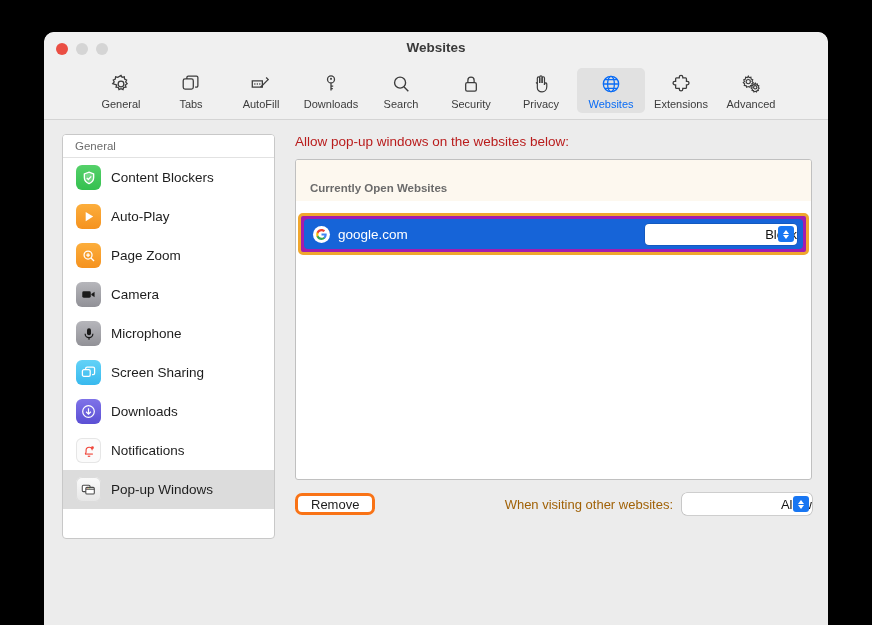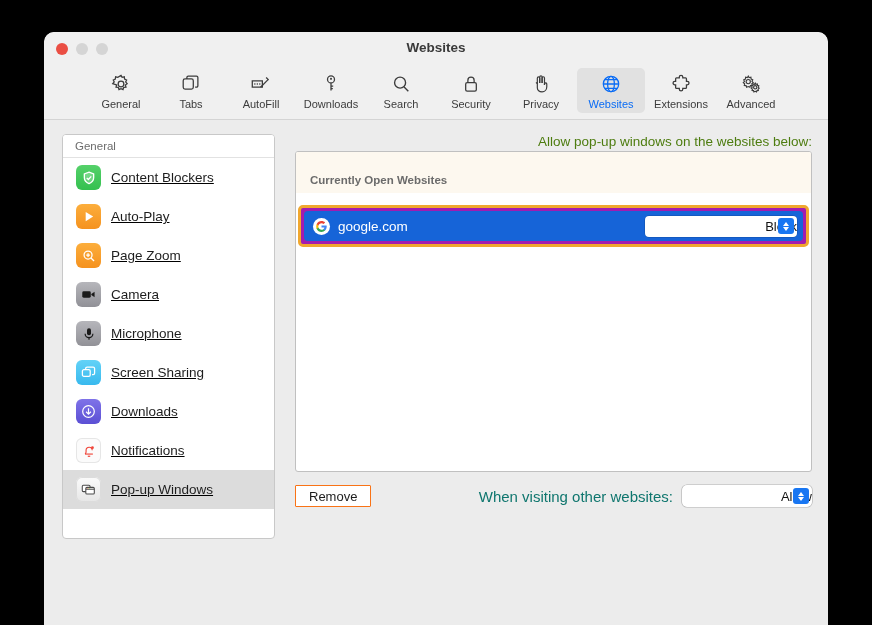--- a/index.html
+++ b/index.html
@@ -95,42 +95,40 @@
     padding: 5px 0 5px 12px;
     background: #ffffff;
     border-bottom: 1px solid #e2e2e2;
   }
   .sb-list { flex: 1; }
   .sb-item {
     display: flex; align-items: center;
     gap: 10px;
     height: 39px;
     padding-left: 13px;
-    text-decoration: underline;
   }
   .sb-item.selected { background: #dcdcdc; }
   .sb-ico {
     width: 25px; height: 25px;
     border-radius: 6px;
     flex: 0 0 auto;
     display: flex; align-items: center; justify-content: center;
   }
   .sb-ico svg { display: block; }
   .sb-label { font-size: 13.5px; color: #1d1d1d; }
 
   
   .main {
     flex: 1;
     padding-left: 20px;
     display: flex; flex-direction: column;
   }
   .main-title {
-    font-size: 13.5px; color: #4d7c0f;
-    margin-bottom: 2px;
-    text-align: right;
+    font-size: 13.5px; color: #b91c1c;
+    margin-bottom: 10px;
   }
   .listbox {
     border: 1px solid #c0c0c0;
     border-radius: 3px;
     background: #ffffff;
     height: 321px;
     overflow: hidden;
   }
   .group-header {
     font-size: 11.5px; color: #6b6b6b; font-weight: bold;
@@ -195,33 +193,33 @@
   .stepper .up { border-bottom: 4px solid #ffffff; }
   .stepper .dn { border-top: 4px solid #ffffff; }
 
   
   .bottombar {
     display: flex; align-items: center;
     margin-top: 13px;
   }
   .btn {
     background: #ffffff;
-    border: 1px solid #f97316;
-    border-radius: 1px;
+    border: 3px solid #f97316;
+    border-radius: 7px;
     height: 22px;
     padding: 0 13px;
     font-size: 13px; color: #1d1d1d;
     font-family: "Liberation Sans", sans-serif;
     display: flex; align-items: center;
   }
   .bb-right {
     margin-left: auto;
     display: flex; align-items: center; gap: 9px;
   }
-  .bb-label { font-size: 15px; color: #0f766e; }
+  .bb-label { font-size: 13px; color: #a16207; }
   .popup.bottom {
     width: 130px; height: 22px;
     border-radius: 5px;
     box-shadow: 0 0 0 0.6px rgba(0,0,0,0.25);
   }
   .popup.bottom .stepper { top: 3px; }
 </style>
 </head>
 <body>
 

